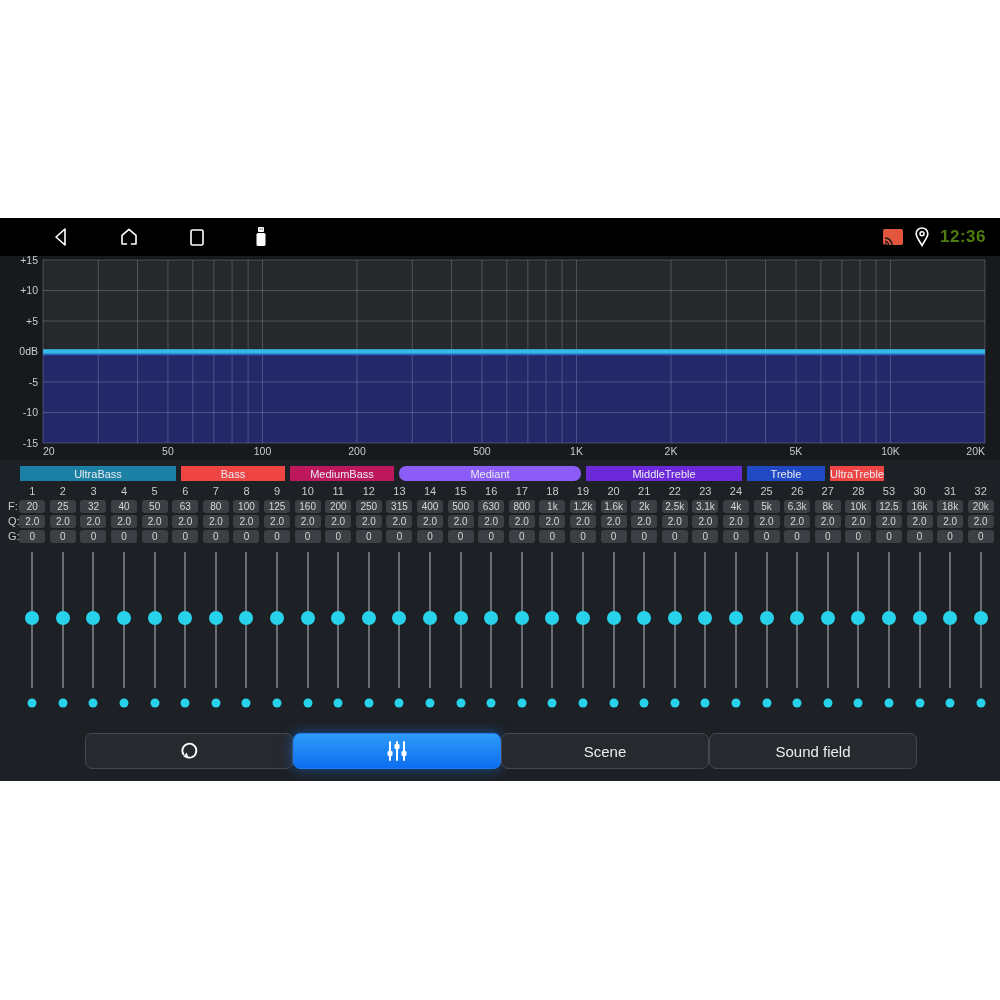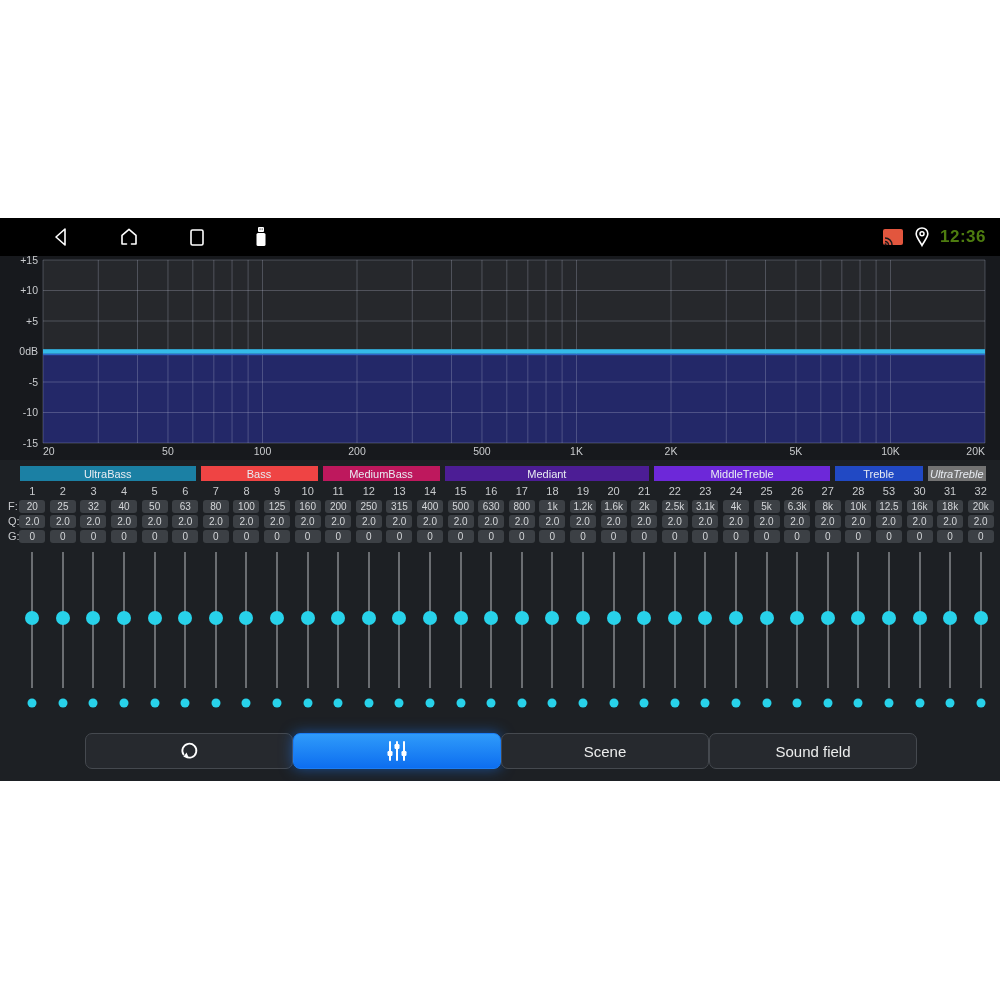--- a/index.html
+++ b/index.html
@@ -6,21 +6,21 @@
   body{width:1000px;height:1000px;background:#ffffff;font-family:"Liberation Sans",sans-serif;position:relative;overflow:hidden;}
   .device{position:absolute;left:0;top:218px;width:1000px;height:563px;background:#1d2024;border-bottom:2px solid #505archive4;box-sizing:border-box;}
   
   .statusbar{position:absolute;left:0;top:0;width:1000px;height:38px;background:#000;display:flex;align-items:center;justify-content:space-between;box-sizing:border-box;padding:0 14px 0 50px;}
   .sb-left{display:flex;align-items:center;gap:45px;}
   .sb-right{display:flex;align-items:center;gap:9px;}
   .sb-time{color:#4d7c0f;font-size:17px;font-weight:700;letter-spacing:.5px;}
   
   .graph{position:absolute;left:0;top:38px;width:1000px;height:204px;background:#17191d;}
   
-  .headers{position:absolute;left:20px;top:248px;width:966px;height:15px;display:flex;gap:5px;}
+  .headers{position:absolute;left:20px;top:248px;width:864px;height:15px;display:flex;gap:5px;}
   .hseg{display:flex;align-items:center;justify-content:center;color:#e8ecf2;font-size:11px;}
   
   .bandrow{position:absolute;left:17px;width:979px;display:flex;}
   .bandrow .cell{flex:1;display:flex;align-items:center;justify-content:center;}
   .row-numbers{top:265px;height:15px;}
   .row-numbers .cell{color:#c9cbce;font-size:11px;}
   .row-f{top:281px;height:14px;}
   .row-q{top:296px;height:14px;}
   .row-g{top:311px;height:14px;}
   .chip{background:#3c4045;border-radius:3px;color:#d4d6d9;font-size:10px;line-height:13px;height:13px;min-width:24px;max-width:28px;flex:0 0 auto;text-align:center;padding:0 1px;overflow:hidden;white-space:nowrap;}
@@ -146,24 +146,24 @@
         <text x="795.9531627230198" y="199" text-anchor="middle" fill="#c9cbce" font-size="10.5" font-family="Liberation Sans, sans-serif">5K</text>
         <text x="890.47658136151" y="199" text-anchor="middle" fill="#c9cbce" font-size="10.5" font-family="Liberation Sans, sans-serif">10K</text>
         <text x="985" y="199" text-anchor="end" fill="#c9cbce" font-size="10.5" font-family="Liberation Sans, sans-serif">20K</text>
       </svg>
   </div>
 
   <div class="headers" id="headers">
       <div class="hseg" style="flex: 6 1 0%; background: rgb(27, 128, 164);">UltraBass</div>
       <div class="hseg" style="flex: 4 1 0%; background: #ef4444;">Bass</div>
       <div class="hseg" style="flex: 4 1 0%; background: #be185d;">MediumBass</div>
-      <div class="hseg" style="flex: 7 1 0%; background: #4c1d95;">Mediant</div>
+      <div class="hseg" style="flex: 7 1 0%; background: #8b5cf6; border-radius: 7px;">Mediant</div>
       <div class="hseg" style="flex: 6 1 0%; background: #6d28d9;">MiddleTreble</div>
       <div class="hseg" style="flex: 3 1 0%; background: rgb(33, 73, 196);">Treble</div>
-      <div class="hseg" style="flex: 2 1 0%; background: #737373; font-style: italic;">UltraTreble</div>
+      <div class="hseg" style="flex: 2 1 0%; background: #ef4444;">UltraTreble</div>
     </div>
 
   <span class="rowlabel rl-f">F:</span>
   <span class="rowlabel rl-q">Q:</span>
   <span class="rowlabel rl-g">G:</span>
   <div class="bandrow row-numbers" id="row-numbers">
       <div class="cell">1</div>
       <div class="cell">2</div>
       <div class="cell">3</div>
       <div class="cell">4</div>

